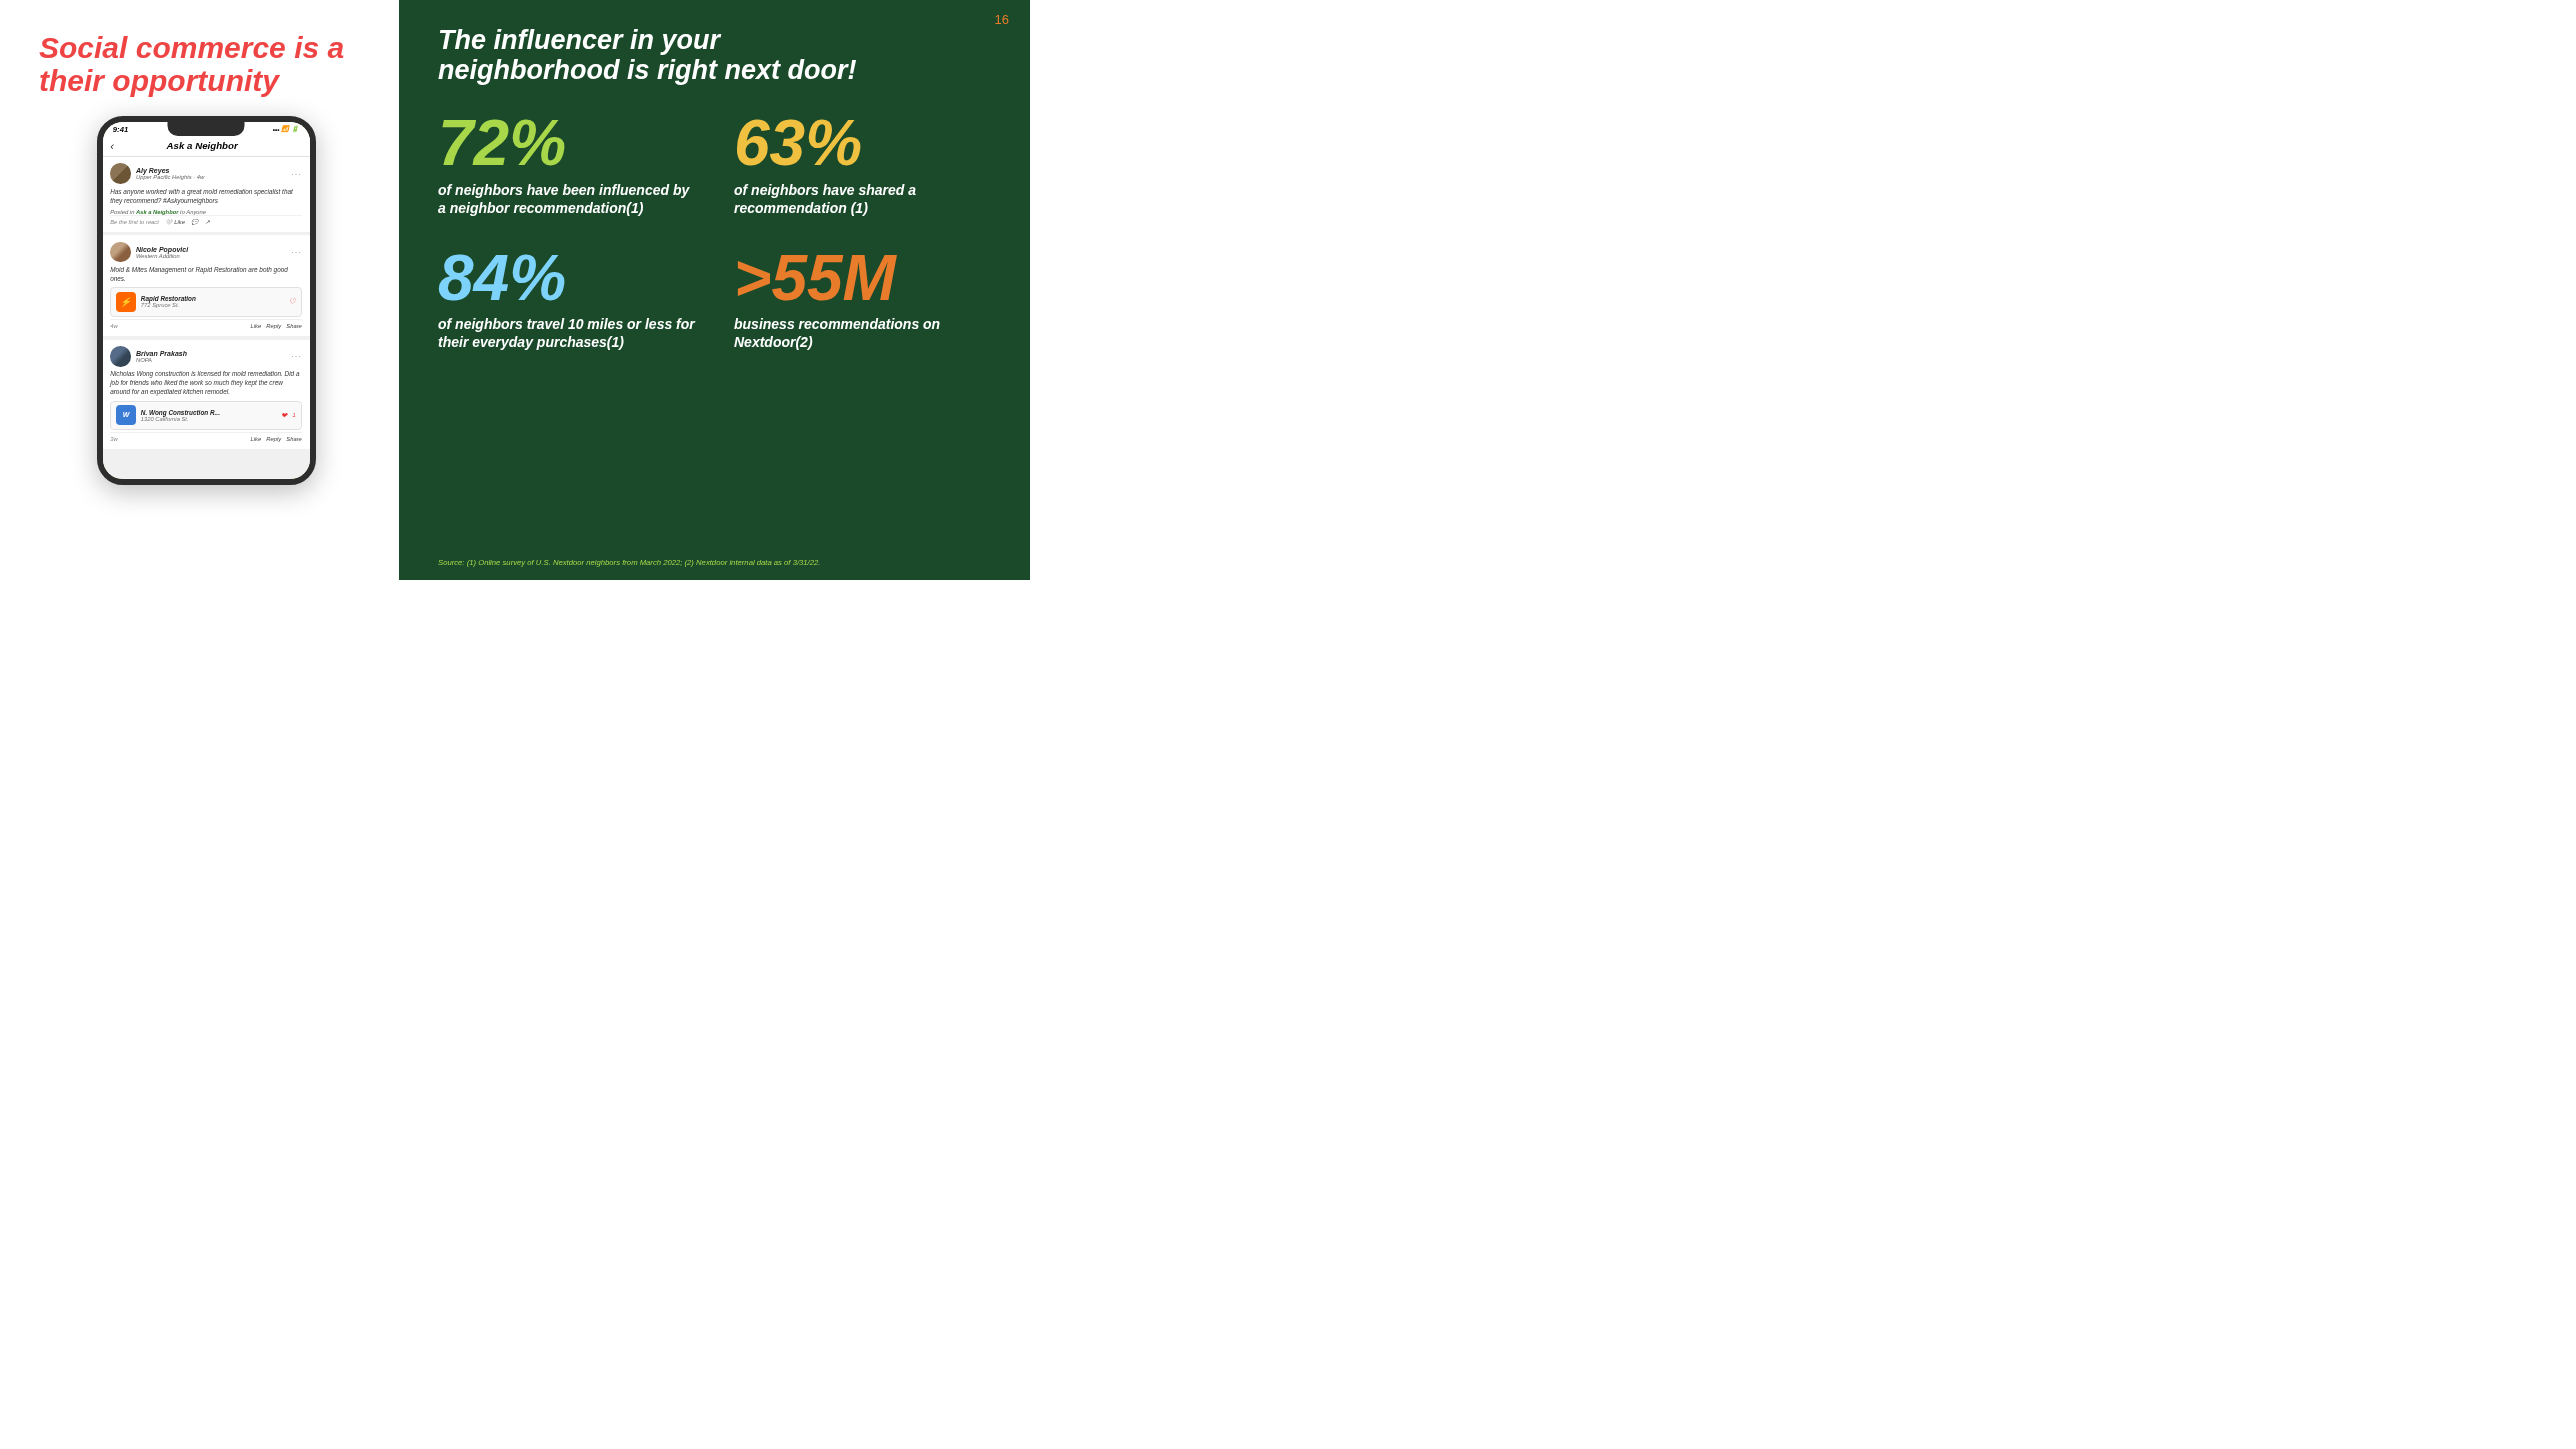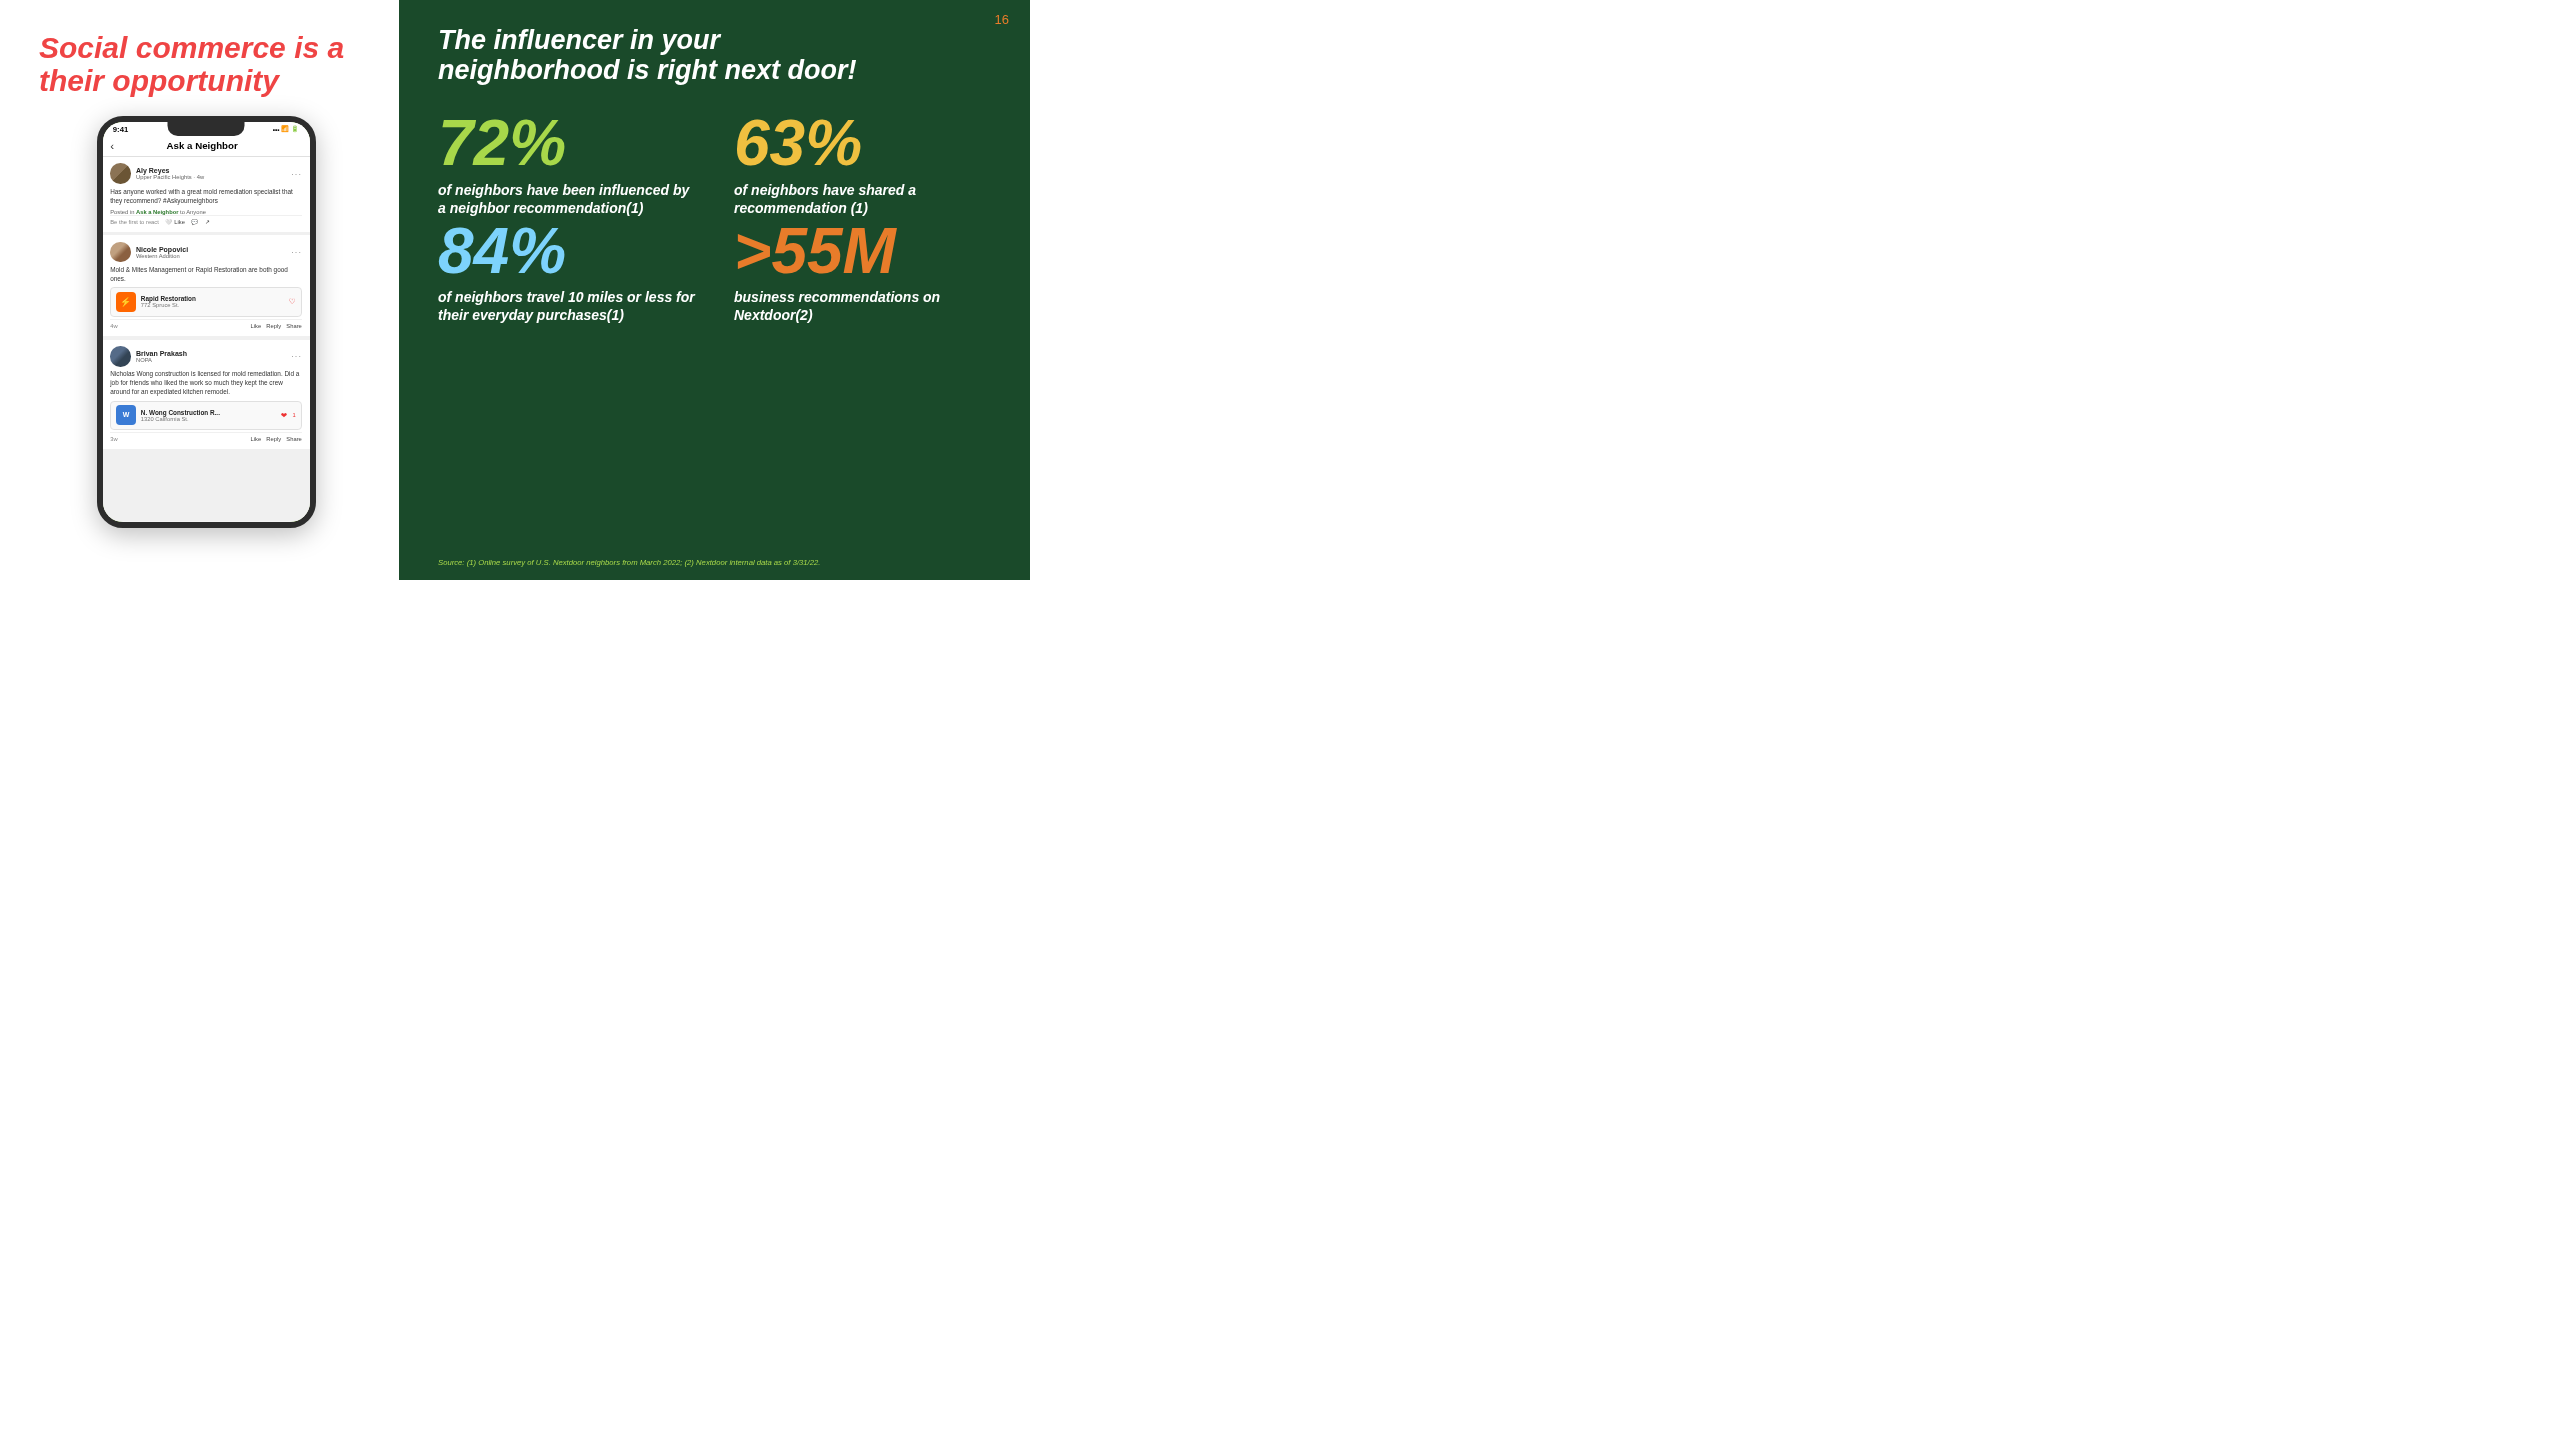--- a/index.html
+++ b/index.html
@@ -33,27 +33,28 @@
       margin-bottom: 19.3px;
     }
     
     .phone-wrapper {
       margin: 0 auto;
       position: relative;
       width: 219px;
     }
     .phone {
       width: 219px;
-      height: 412px;
+      height: 369px;
       background: #4d7c0f;
       border-radius: 26px;
       border: 6.4px solid #2d2d2d;
       position: relative;
       overflow: hidden;
       box-shadow: 0 6.4px 26px rgba(0,0,0,0.25);
+      font-style: italic;
     }
     .phone-notch {
       position: absolute;
       top: 0;
       left: 50%;
       transform: translateX(-50%);
       width: 77px;
       height: 14px;
       background: #2d2d2d;
       border-radius: 0 0 10.3px 10.3px;
@@ -181,21 +182,21 @@
       font-size: 27px;
       font-weight: 900;
       font-style: italic;
       color: #fff;
       line-height: 1.1;
       margin-bottom: 26px;
     }
     .stats-grid {
       display: grid;
       grid-template-columns: 1fr 1fr;
-      gap: 2px 39px;
+      gap: 29px 39px;
       margin-bottom: 19.3px;
     }
     .stat-item {}
     .stat-number {
       font-size: 64px;
       font-weight: 900;
       font-style: italic;
       line-height: 1;
       margin-bottom: 5.2px;
     }

